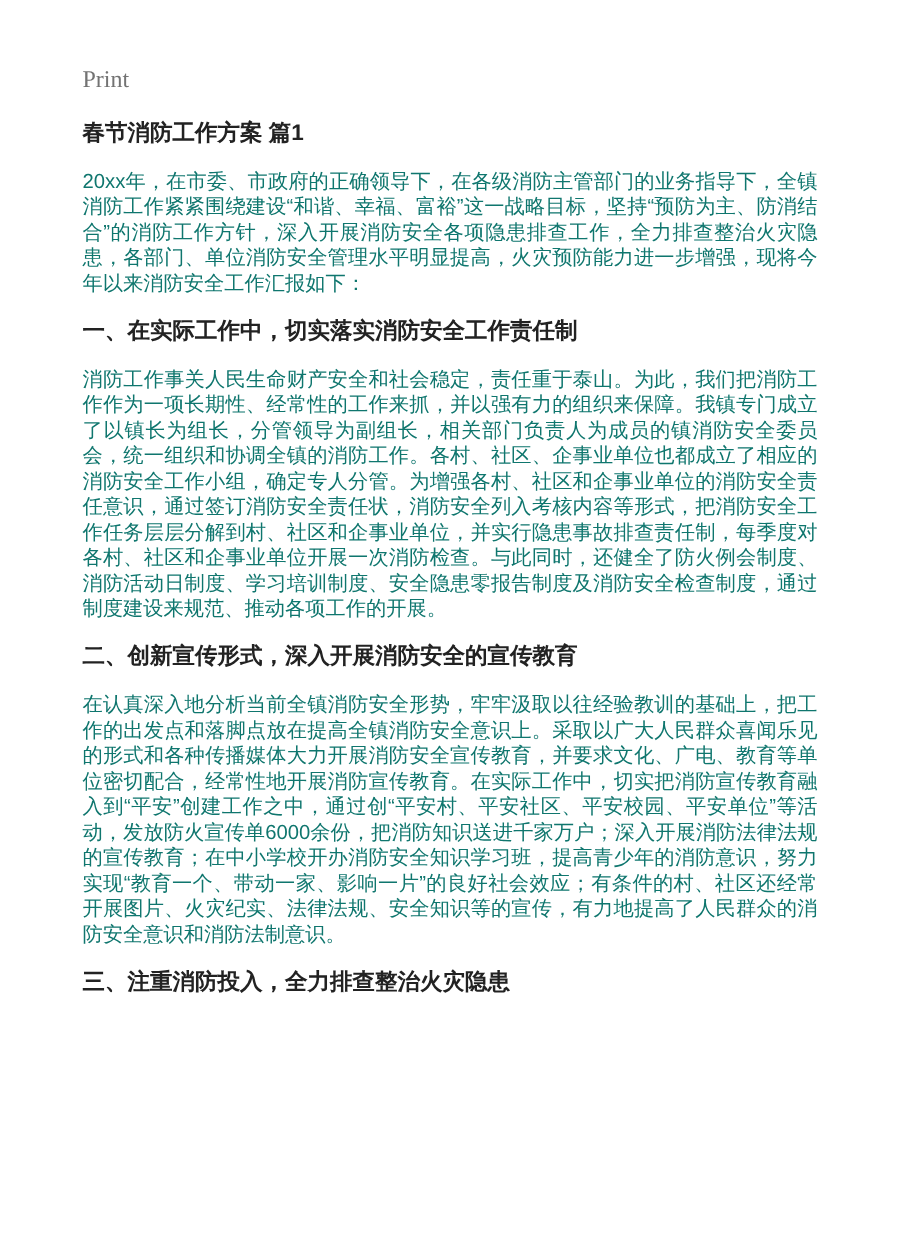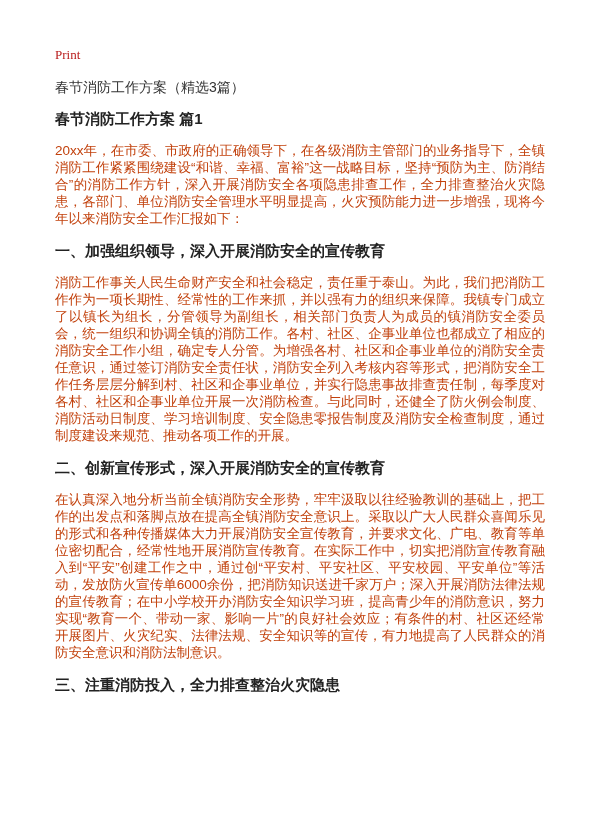--- a/index.html
+++ b/index.html
@@ -16,22 +16,22 @@
   }
   .page {
     box-sizing: border-box;
     width: 600px;
     height: 828px;
     padding: 45px 55px 0 55px;
     background: #ffffff;
   }
   .print-label {
     font-family: "Liberation Serif", "DejaVu Serif", serif;
-    font-size: 13px;
-    color: #b91c1c;
+    font-size: 16px;
+    color: #737373;
     margin: 0 0 16px 0;
     cursor: pointer;
     display: inline-block;
   }
   .doc-title {
     font-size: 21px;
     font-weight: bold;
     color: #1c1c1c;
     text-align: center;
     margin: 0 0 19px 0;
@@ -50,46 +50,45 @@
     font-weight: bold;
     color: #222222;
     margin: 0 0 14px 0;
     line-height: 19px;
   }
   .body-para {
     font-size: 13.5px;
     line-height: 17px;
     text-align: justify;
     text-justify: inter-ideograph;
-    color: #c2410c;
+    color: #0f766e;
     margin: 0 0 14px 0;
   }
   .section-heading {
     font-size: 15px;
     font-weight: bold;
     color: #222222;
     margin: 0 0 14px 0;
     line-height: 19px;
   }
 </style>
 </head>
 <body>
 
 <div class="page">
 
   <div class="print-label">Print</div>
 
 
-  <p class="subtitle">春节消防工作方案（精选3篇）</p>
 
   <h2 class="part-title">春节消防工作方案 篇1</h2>
 
   <p class="body-para">20xx年，在市委、市政府的正确领导下，在各级消防主管部门的业务指导下，全镇消防工作紧紧围绕建设“和谐、幸福、富裕”这一战略目标，坚持“预防为主、防消结合”的消防工作方针，深入开展消防安全各项隐患排查工作，全力排查整治火灾隐患，各部门、单位消防安全管理水平明显提高，火灾预防能力进一步增强，现将今年以来消防安全工作汇报如下：</p>
 
-  <h3 class="section-heading">一、加强组织领导，深入开展消防安全的宣传教育</h3>
+  <h3 class="section-heading">一、在实际工作中，切实落实消防安全工作责任制</h3>
 
   <p class="body-para">消防工作事关人民生命财产安全和社会稳定，责任重于泰山。为此，我们把消防工作作为一项长期性、经常性的工作来抓，并以强有力的组织来保障。我镇专门成立了以镇长为组长，分管领导为副组长，相关部门负责人为成员的镇消防安全委员会，统一组织和协调全镇的消防工作。各村、社区、企事业单位也都成立了相应的消防安全工作小组，确定专人分管。为增强各村、社区和企事业单位的消防安全责任意识，通过签订消防安全责任状，消防安全列入考核内容等形式，把消防安全工作任务层层分解到村、社区和企事业单位，并实行隐患事故排查责任制，每季度对各村、社区和企事业单位开展一次消防检查。与此同时，还健全了防火例会制度、消防活动日制度、学习培训制度、安全隐患零报告制度及消防安全检查制度，通过制度建设来规范、推动各项工作的开展。</p>
 
   <h3 class="section-heading">二、创新宣传形式，深入开展消防安全的宣传教育</h3>
 
   <p class="body-para">在认真深入地分析当前全镇消防安全形势，牢牢汲取以往经验教训的基础上，把工作的出发点和落脚点放在提高全镇消防安全意识上。采取以广大人民群众喜闻乐见的形式和各种传播媒体大力开展消防安全宣传教育，并要求文化、广电、教育等单位密切配合，经常性地开展消防宣传教育。在实际工作中，切实把消防宣传教育融入到“平安”创建工作之中，通过创“平安村、平安社区、平安校园、平安单位”等活动，发放防火宣传单6000余份，把消防知识送进千家万户；深入开展消防法律法规的宣传教育；在中小学校开办消防安全知识学习班，提高青少年的消防意识，努力实现“教育一个、带动一家、影响一片”的良好社会效应；有条件的村、社区还经常开展图片、火灾纪实、法律法规、安全知识等的宣传，有力地提高了人民群众的消防安全意识和消防法制意识。</p>
 
   <h3 class="section-heading">三、注重消防投入，全力排查整治火灾隐患</h3>
 
 </div>

